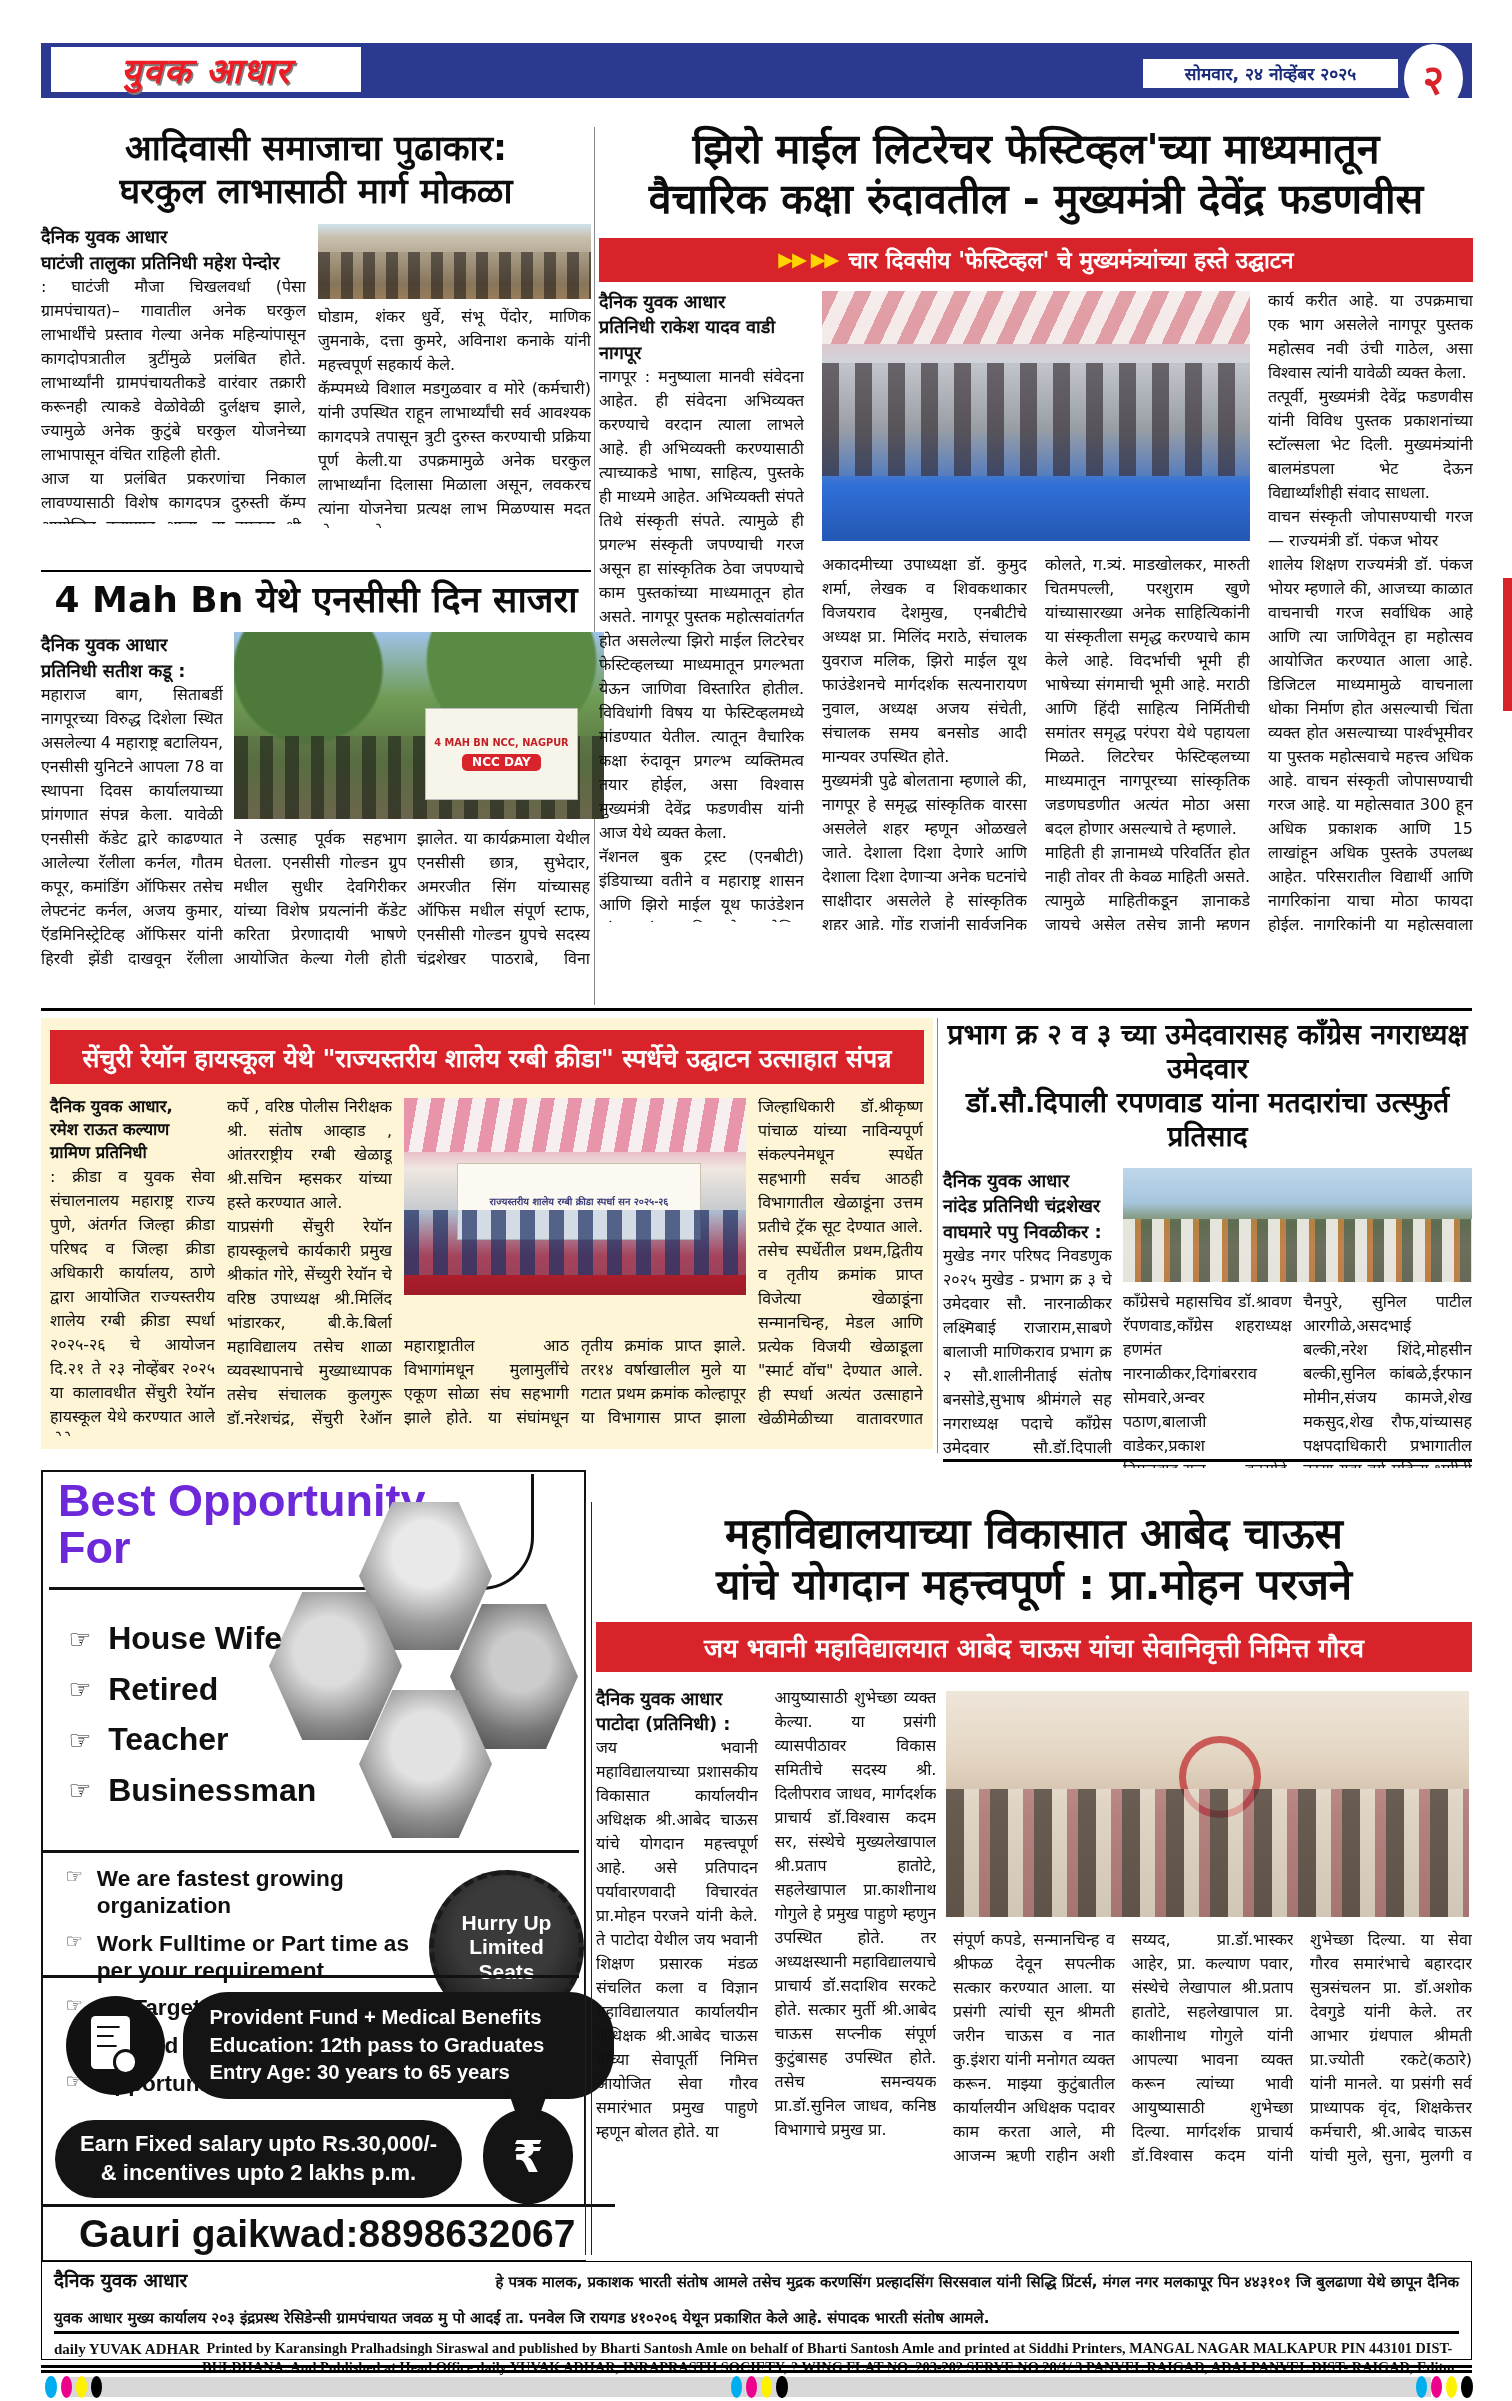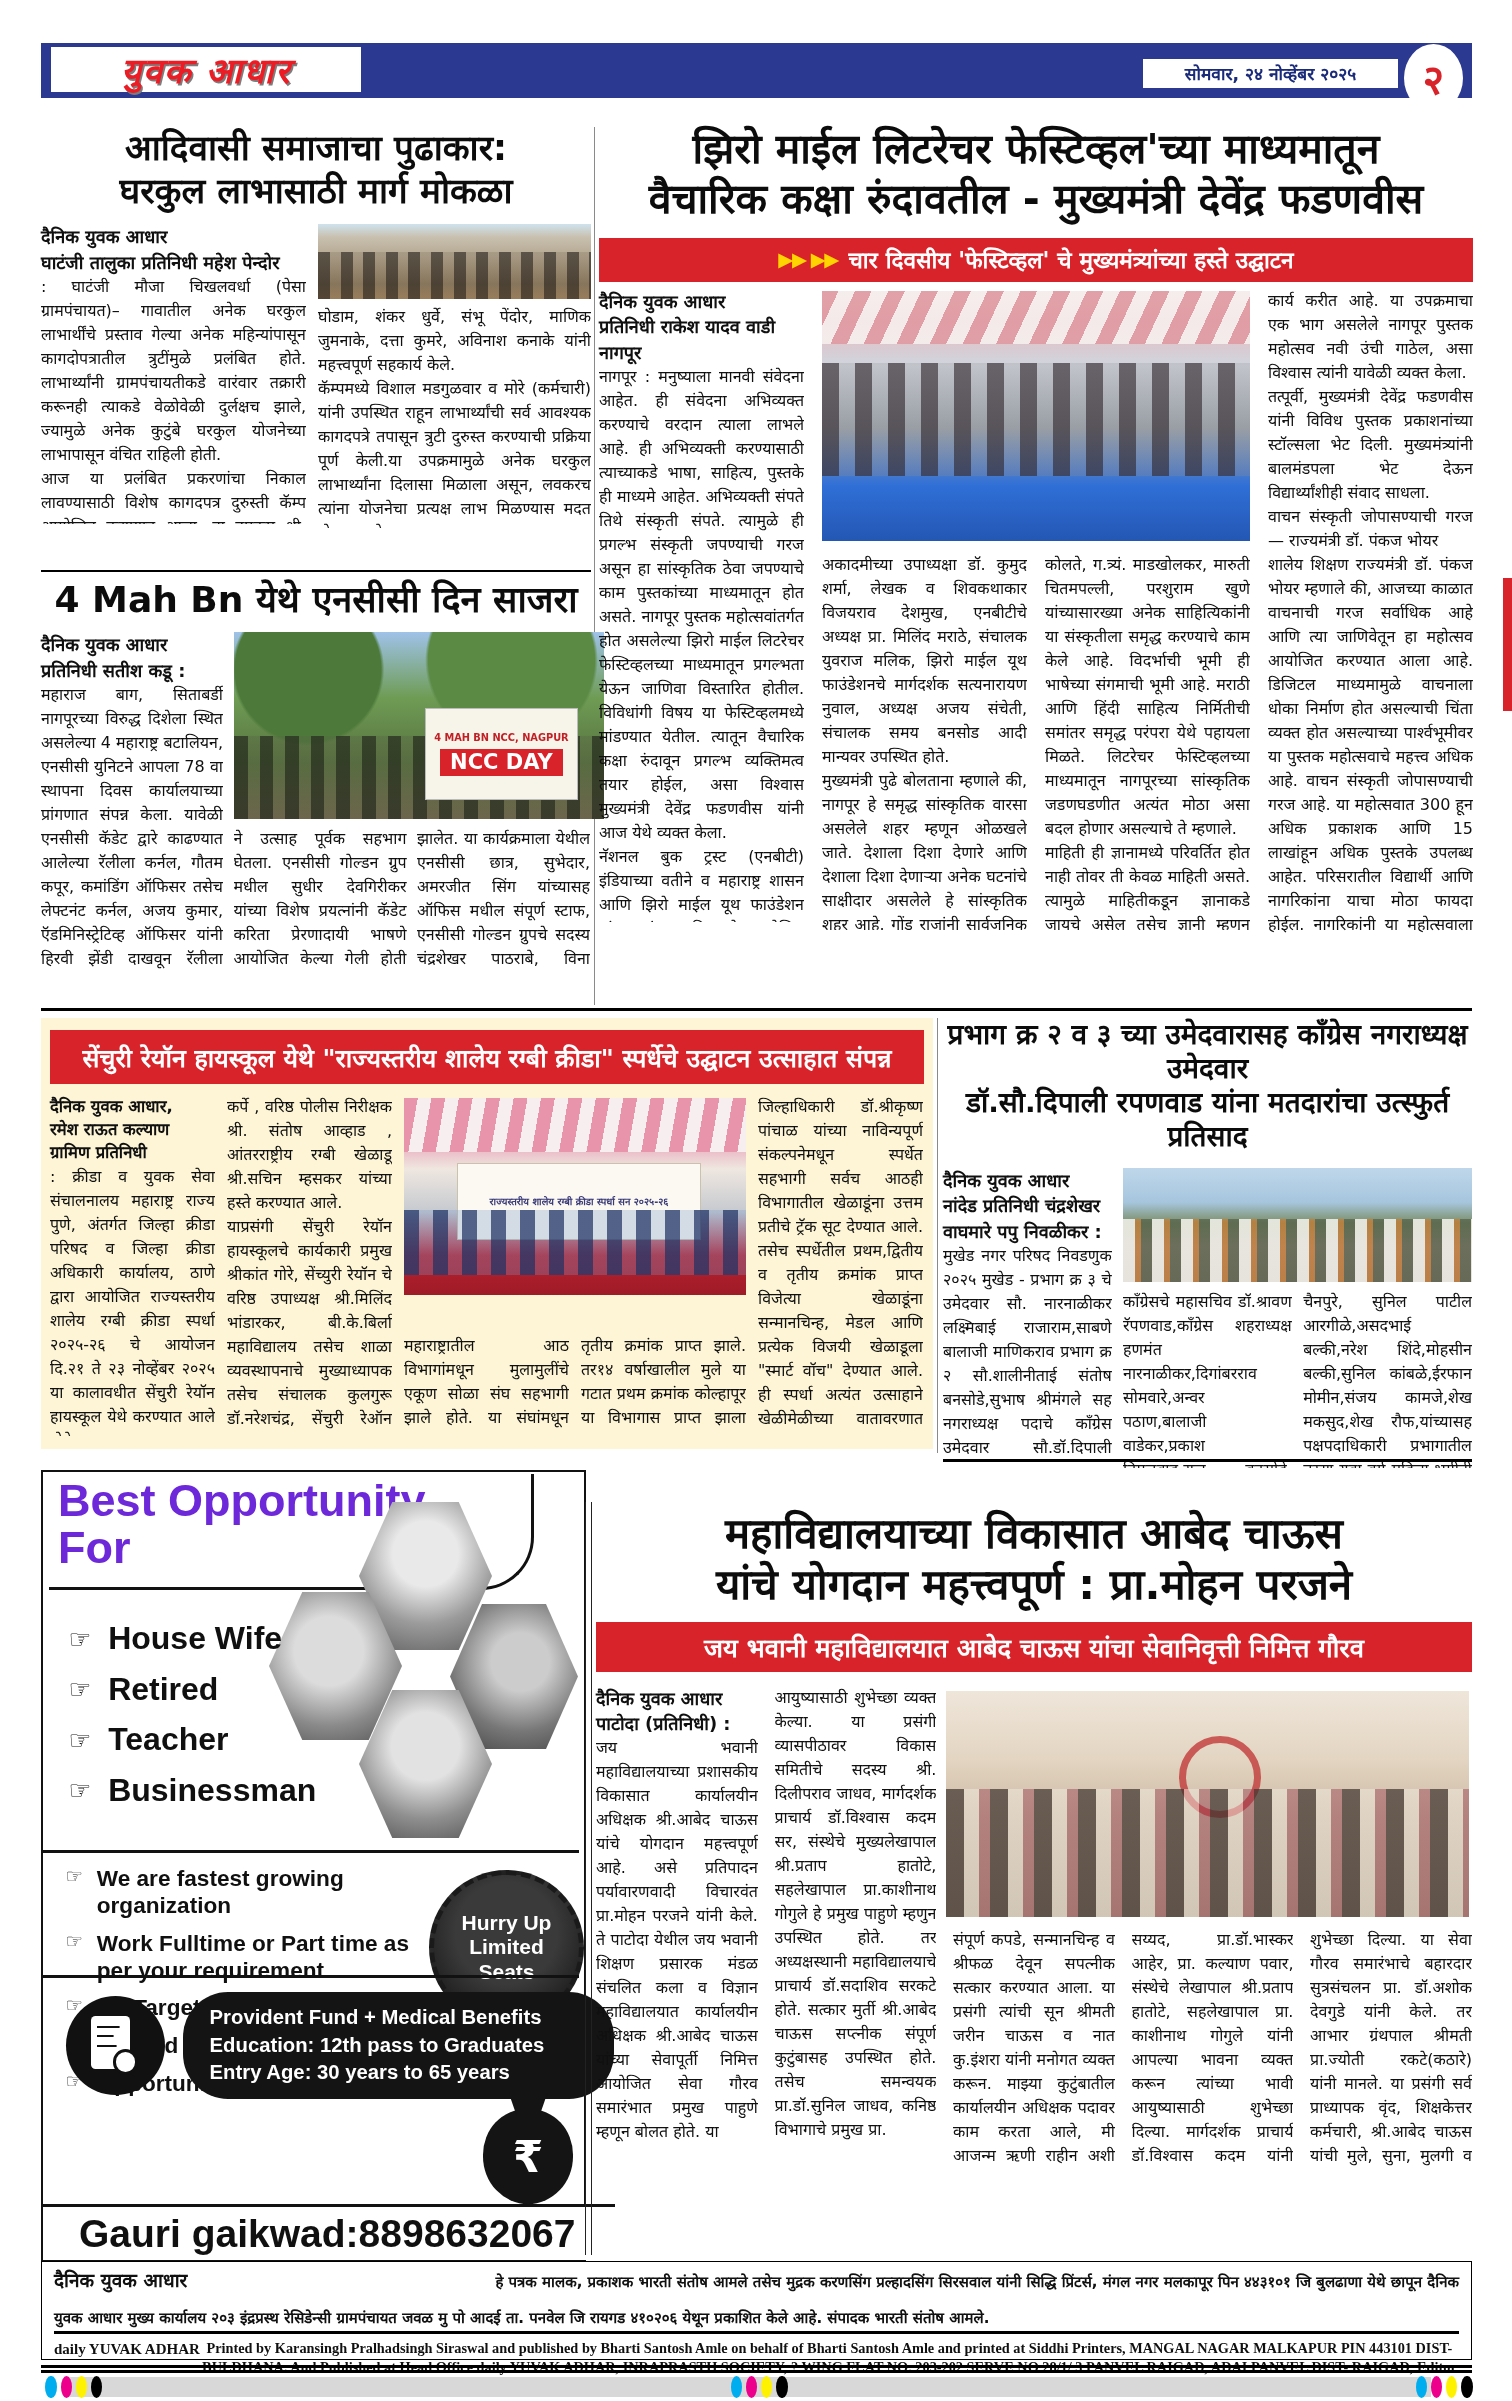--- a/index.html
+++ b/index.html
@@ -47,21 +47,21 @@
   .ncc-right{width:357px;}
   .ph-ncc{width:357px;height:187px;margin-bottom:7.5px;
     background:radial-gradient(circle at 20% 20%,#4d7a3a 0 22%,transparent 23%),
                radial-gradient(circle at 75% 15%,#5b8a45 0 26%,transparent 27%),
                linear-gradient(180deg,#9fc2e8 0%,#6f9c55 35%,#57723f 70%,#74684f 100%);padding-left:13px;}
   .ph-ncc .row{position:absolute;left:0;right:0;bottom:0;height:83px;
     background:repeating-linear-gradient(90deg,rgba(40,45,32,.75) 0 13.6px,rgba(90,95,70,.3) 13.6px 25.6px);}
   .ncc-banner{position:absolute;right:25.6px;bottom:19.6px;width:151px;height:90px;background:#f7f4ea;
     border:0.8px solid #bbb;display:flex;flex-direction:column;align-items:center;justify-content:center;gap:6px;}
   .ncc-banner .t1{font-size:9.8px;font-weight:700;color:#c32026;text-align:center;}
-  .ncc-banner .t2{background:#d9232a;color:#fff;font-weight:800;font-size:21px;padding:1.5px 10.5px;border-radius:0;}
+  .ncc-banner .t2{background:#d9232a;color:#fff;font-weight:800;font-size:12px;padding:1.5px 10.5px;border-radius:5px;}
   .ncc-sub{display:flex;gap:10.5px;height:146px;}
   .ncc-sub .col{width:173px;}
 
   
   .fest{left:599px;top:124px;width:874px;}
   .fest .hl{font-size:41px;}
   .fest-kicker{margin-top:13.6px;height:44px;font-size:22.6px;gap:10.5px;}
   .chev{color:#ffd400;font-size:19.6px;letter-spacing:-1.5px;}
   .fest-body{position:relative;margin-top:7.5px;height:649px;display:flex;gap:18px;}
   .fest-body .col{width:205px;}
@@ -402,20 +402,22 @@
     <div class="ad-div2"></div>
     <div class="ad-ben">
       <div class="cert">
           <div class="doc"></div>
           <div class="seal"></div>
         </div>
       <div class="ben-pill">Provident Fund + Medical Benefits
 Education: 12th pass to Graduates
 Entry Age: 30 years to 65 years</div>
     </div>
+    <div class="ad-sal">Earn Fixed salary upto Rs.30,000/-
+&amp; incentives upto 2 lakhs p.m.</div>
     <div class="bag">
       <span class="rs">₹</span>
     </div>
     <div class="ad-contact">Gauri gaikwad:8898632067</div>
   </div>
 
   <div class="abs sep-college"></div>
   <div class="abs college">
     <div class="hl">महाविद्यालयाच्या विकासात आबेद चाऊस</div>
     <div class="hl">यांचे योगदान महत्त्वपूर्ण  : प्रा.मोहन परजने</div>

